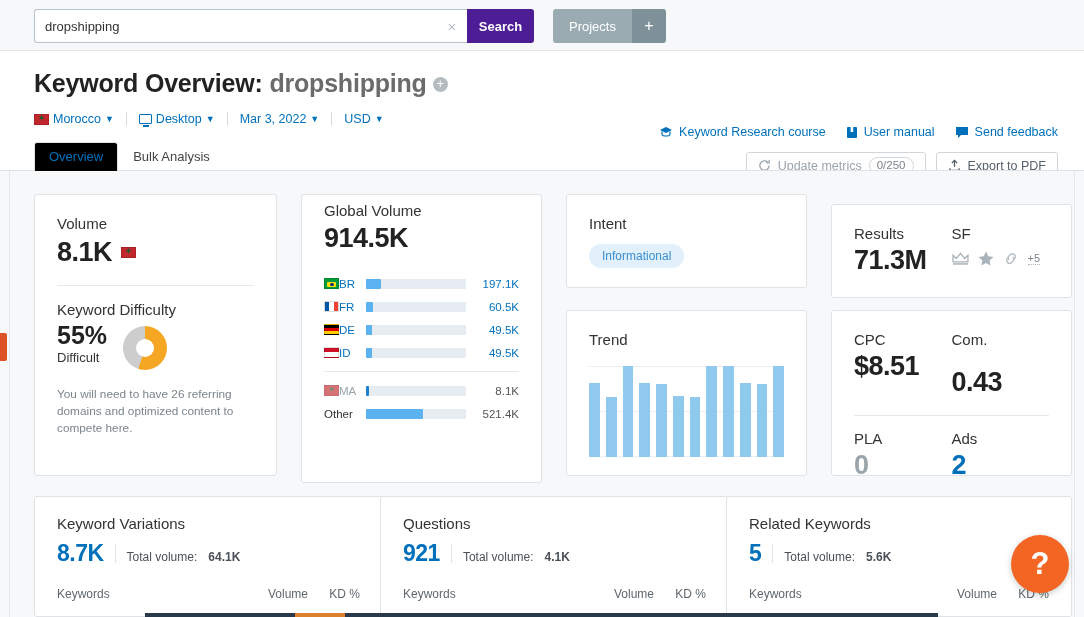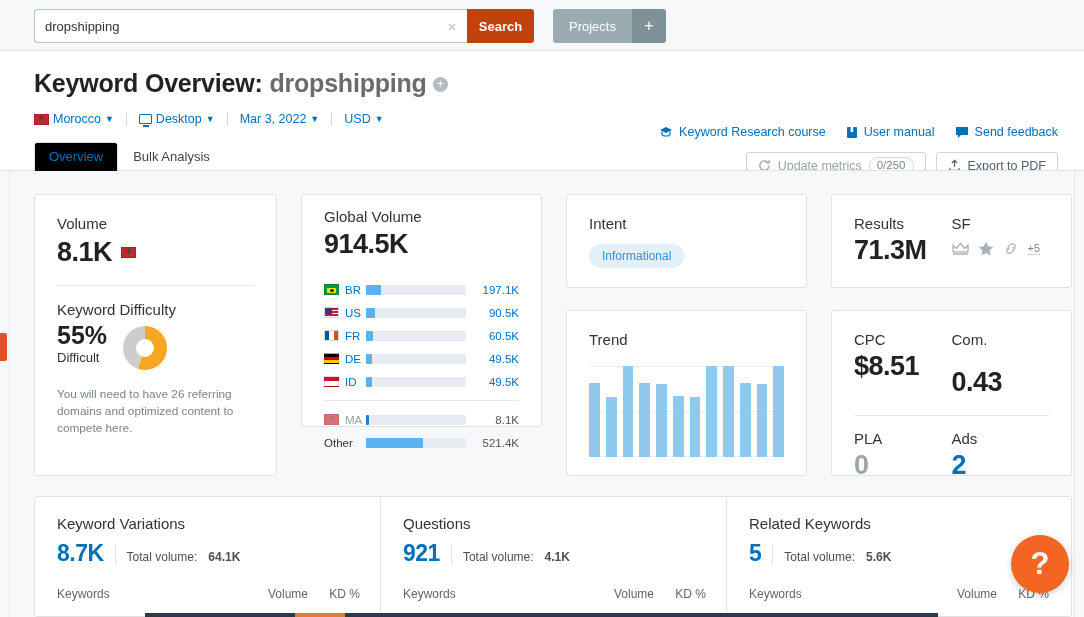--- a/index.html
+++ b/index.html
@@ -30,21 +30,21 @@
   .search-input-box input {
     flex:1; border:none; outline:none; font-size:13px;
     font-family:"Liberation Sans", sans-serif; color:#333; background:transparent;
     padding:0;
   }
   .clear-x {
     width:18px; text-align:center; color:#b5bcc0; font-size:15px; cursor:pointer;
     line-height:1;
   }
   .search-btn {
-    width:67px; background:#c2410c; color:#fff; border:none; cursor:pointer;
+    width:67px; background:#4c1d95; color:#fff; border:none; cursor:pointer;
     font-size:13px; font-weight:bold; border-radius:0 3px 3px 0;
     font-family:"Liberation Sans", sans-serif;
   }
   .projects-group {
     position:absolute; left:553px; top:9px; height:34px; display:flex;
     border-radius:3px; overflow:hidden;
   }
   .projects-btn {
     background:#9aabb2; color:#fff; font-size:13px; padding:0 16px;
     display:flex; align-items:center; cursor:pointer; border:none;
@@ -148,24 +148,24 @@
     background: conic-gradient(#f5a623 0deg 198deg, #cdcdcd 198deg 360deg);
     position:relative; flex:none;
   }
   .donut::after {
     content:""; position:absolute; left:13px; top:13px; width:18px; height:18px;
     border-radius:50%; background:#fff;
   }
   .kd-note { font-size:11.8px; color:#7a858c; line-height:17px; margin-top:16px; }
 
   
-  #card-global { left:301px; top:194px; width:241px; height:233px; padding:13px 22px; }
+  #card-global { left:301px; top:194px; width:241px; height:289px; padding:7px 22px; }
   .gv-list { margin-top:18px; }
   .gv-row { display:flex; align-items:center; height:23px; font-size:11.5px; }
-  .gv-cc { width:37px; display:flex; align-items:center; gap:6px; color:#0070bb; }
+  .gv-cc { width:37px; display:flex; align-items:center; color:#0070bb; }
   .gv-cc.muted { color:#9aa4ab; }
   .gv-track { flex:1; height:10px; background:#e6ecf2; border-radius:1px; margin:0 9px 0 5px; position:relative; }
   .gv-fill { position:absolute; left:0; top:0; height:10px; background:#5cb2f0; border-radius:1px; }
   .gv-fill.dark { background:#1f7fd0; }
   .gv-val { width:44px; text-align:right; color:#0070bb; font-size:11.5px; }
   .gv-val.muted { color:#555; }
   .gv-hr { height:1px; background:#e7eaec; margin:7px 0 7px; }
   .fl { width:15px; height:11px; display:block; border:1px solid rgba(0,0,0,.14); flex:none; position:relative; overflow:hidden; }
   .fl-br { background:#009b3a; }
   .fl-br::before{content:"";position:absolute;left:2px;top:2.5px;width:9px;height:5px;background:#fedf00;transform:skewX(0deg);border-radius:1px;}
@@ -190,21 +190,21 @@
     font-size:12px; padding:5px 13px; border-radius:12px;
   }
   
   #card-trend { left:566px; top:310px; width:241px; height:166px; padding:20px 22px 12px; }
   .trend-chart { position:relative; height:91px; margin-top:18px; }
   .tgrid { position:absolute; left:0; right:0; height:1px; background:#eceff1; }
   .tbars { position:absolute; left:0; right:0; bottom:0; top:0; display:flex; align-items:flex-end; gap:6px; }
   .tbar { flex:1; background:#90c9ee; border-radius:0; }
 
   
-  #card-results { left:831px; top:194px; width:241px; height:94px; padding:20px 22px; }
+  #card-results { left:831px; top:204px; width:241px; height:94px; padding:20px 22px; }
   .two-col { display:flex; }
   .two-col > div { flex:1; }
   .sf-icons { display:flex; align-items:center; gap:9px; margin-top:9px; color:#aab3b9; }
   .sf-plus { font-size:11px; color:#7b858d; border-bottom:1px dotted #aab3b9; cursor:pointer; }
   
   #card-cpc { left:831px; top:310px; width:241px; height:166px; padding:20px 22px; }
   .cpc-hr { height:1px; background:#e7eaec; margin:17px 0 14px; }
   .val-blue { color:#0070bb; }
   .val-grey { color:#9aa4ab; }
 
@@ -364,30 +364,20 @@
     <div class="gv-list">
       <div class="gv-row">
         <span class="gv-cc">
           <span class="fl fl-br"></span>
           <span>BR</span>
         </span>
         <span class="gv-track">
           <span class="gv-fill" style="width:15%"></span>
         </span>
         <span class="gv-val">197.1K</span>
-      </div>
-      <div class="gv-row">
-        <span class="gv-cc">
-          <span class="fl fl-us"></span>
-          <span>US</span>
-        </span>
-        <span class="gv-track">
-          <span class="gv-fill" style="width:9%"></span>
-        </span>
-        <span class="gv-val">90.5K</span>
       </div>
       <div class="gv-row">
         <span class="gv-cc">
           <span class="fl fl-fr"></span>
           <span>FR</span>
         </span>
         <span class="gv-track">
           <span class="gv-fill" style="width:6.5%"></span>
         </span>
         <span class="gv-val">60.5K</span>

